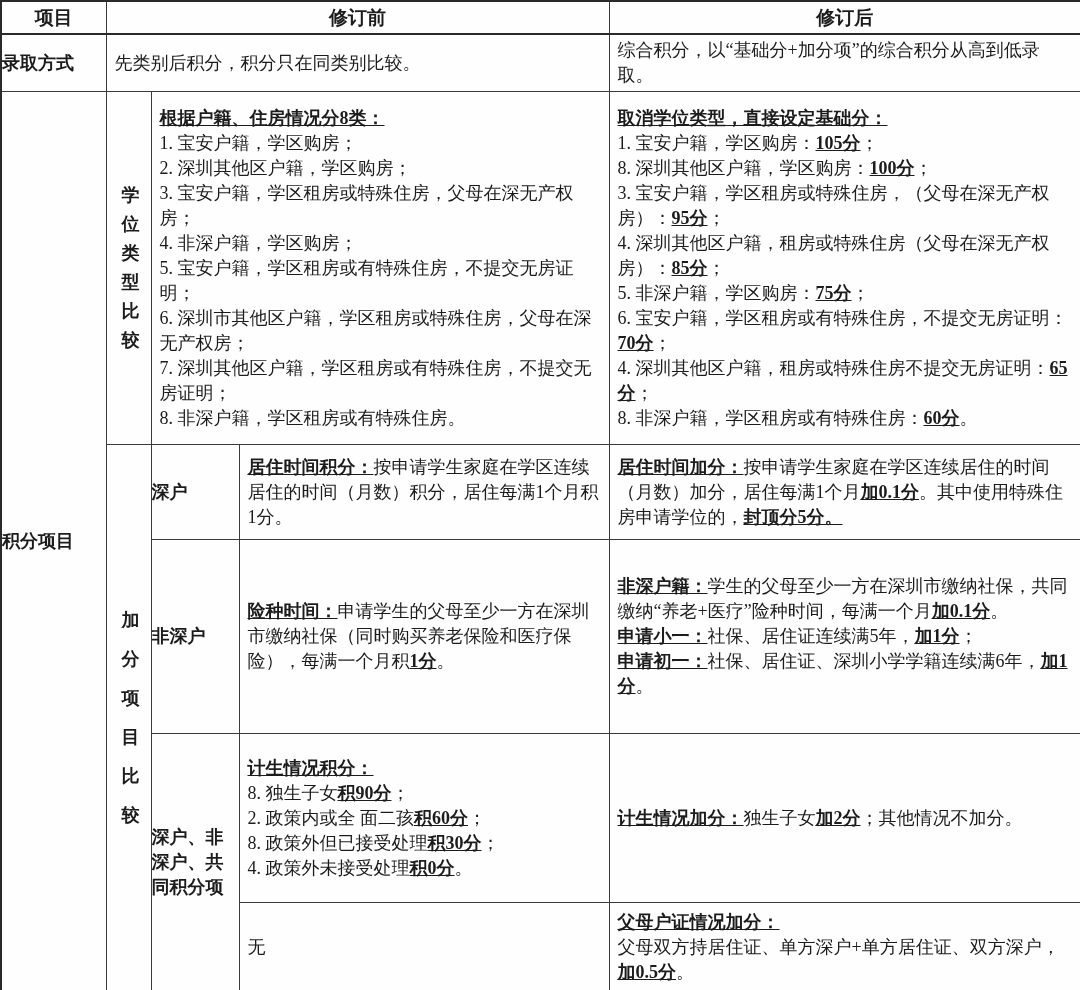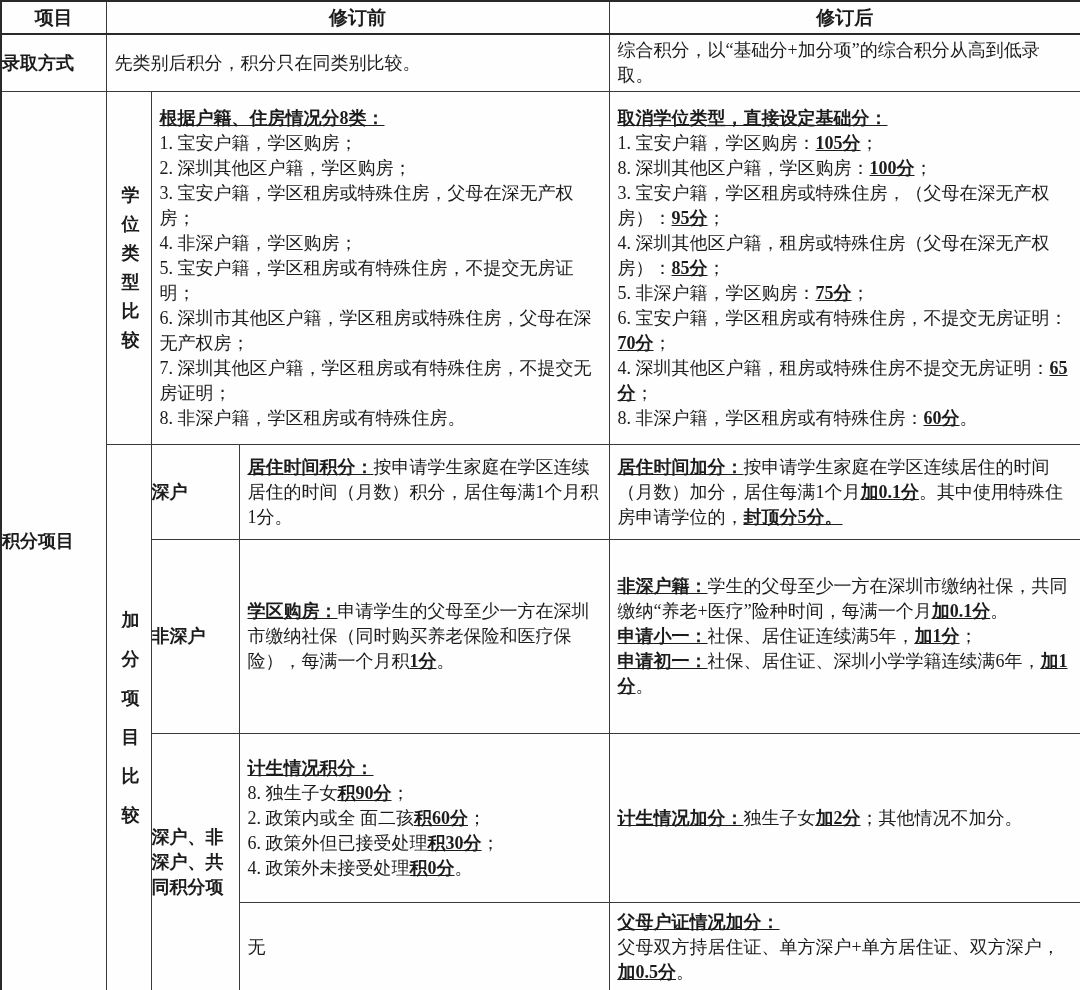--- a/index.html
+++ b/index.html
@@ -102,36 +102,36 @@
             <div class="par"><span class="b">居住时间积分：</span><span>按申请学生家庭在学区连续居住的时间（月数）积分，居住每满1个月积1分。</span></div>
           </td>
       <td class="content">
             <div class="par"><span class="b">居住时间加分：</span><span>按申请学生家庭在学区连续居住的时间（月数）加分，居住每满1个月</span><span class="b">加0.1分</span><span>。其中使用特殊住房申请学位的，</span><span class="b">封顶分5分。</span></div>
           </td>
     </tr>
 
     <tr style="height:194px;">
       <td class="lbl">非深户</td>
       <td class="content">
-            <div class="par"><span class="b">学区购房：</span><span>申请学生的父母至少一方在深圳市缴纳社保（同时购买养老保险和医疗保险），每满一个月积</span><span class="b">1分</span><span>。</span></div>
+            <div class="par"><span class="b">险种时间：</span><span>申请学生的父母至少一方在深圳市缴纳社保（同时购买养老保险和医疗保险），每满一个月积</span><span class="b">1分</span><span>。</span></div>
           </td>
       <td class="content">
             <div class="par"><span class="b">非深户籍：</span><span>学生的父母至少一方在深圳市缴纳社保，共同缴纳“养老+医疗”险种时间，每满一个月</span><span class="b">加0.1分</span><span>。</span></div>
             <div class="par"><span class="b">申请小一：</span><span>社保、居住证连续满5年，</span><span class="b">加1分</span><span>；</span></div>
             <div class="par"><span class="b">申请初一：</span><span>社保、居住证、深圳小学学籍连续满6年，</span><span class="b">加1分</span><span>。</span></div>
           </td>
     </tr>
 
     <tr style="height:169px;">
       <td class="lbl" rowspan="2">深户、非深户、共同积分项</td>
       <td class="content">
             <div class="par"><span class="b">计生情况积分：</span></div>
             <div class="par"><span>8. 独生子女</span><span class="b">积90分</span><span>；</span></div>
             <div class="par"><span>2. 政策内或全 面二孩</span><span class="b">积60分</span><span>；</span></div>
-            <div class="par"><span>6. 政策外但已接受处理</span><span class="b">积30分</span><span>；</span></div>
+            <div class="par"><span>8. 政策外但已接受处理</span><span class="b">积30分</span><span>；</span></div>
             <div class="par"><span>4. 政策外未接受处理</span><span class="b">积0分</span><span>。</span></div>
           </td>
       <td class="content">
             <div class="par"><span class="b">计生情况加分：</span><span>独生子女</span><span class="b">加2分</span><span>；其他情况不加分。</span></div>
           </td>
     </tr>
 
     <tr style="height:91px;">
       <td class="content center-cell">
             <div class="par"><span>无</span></div>

